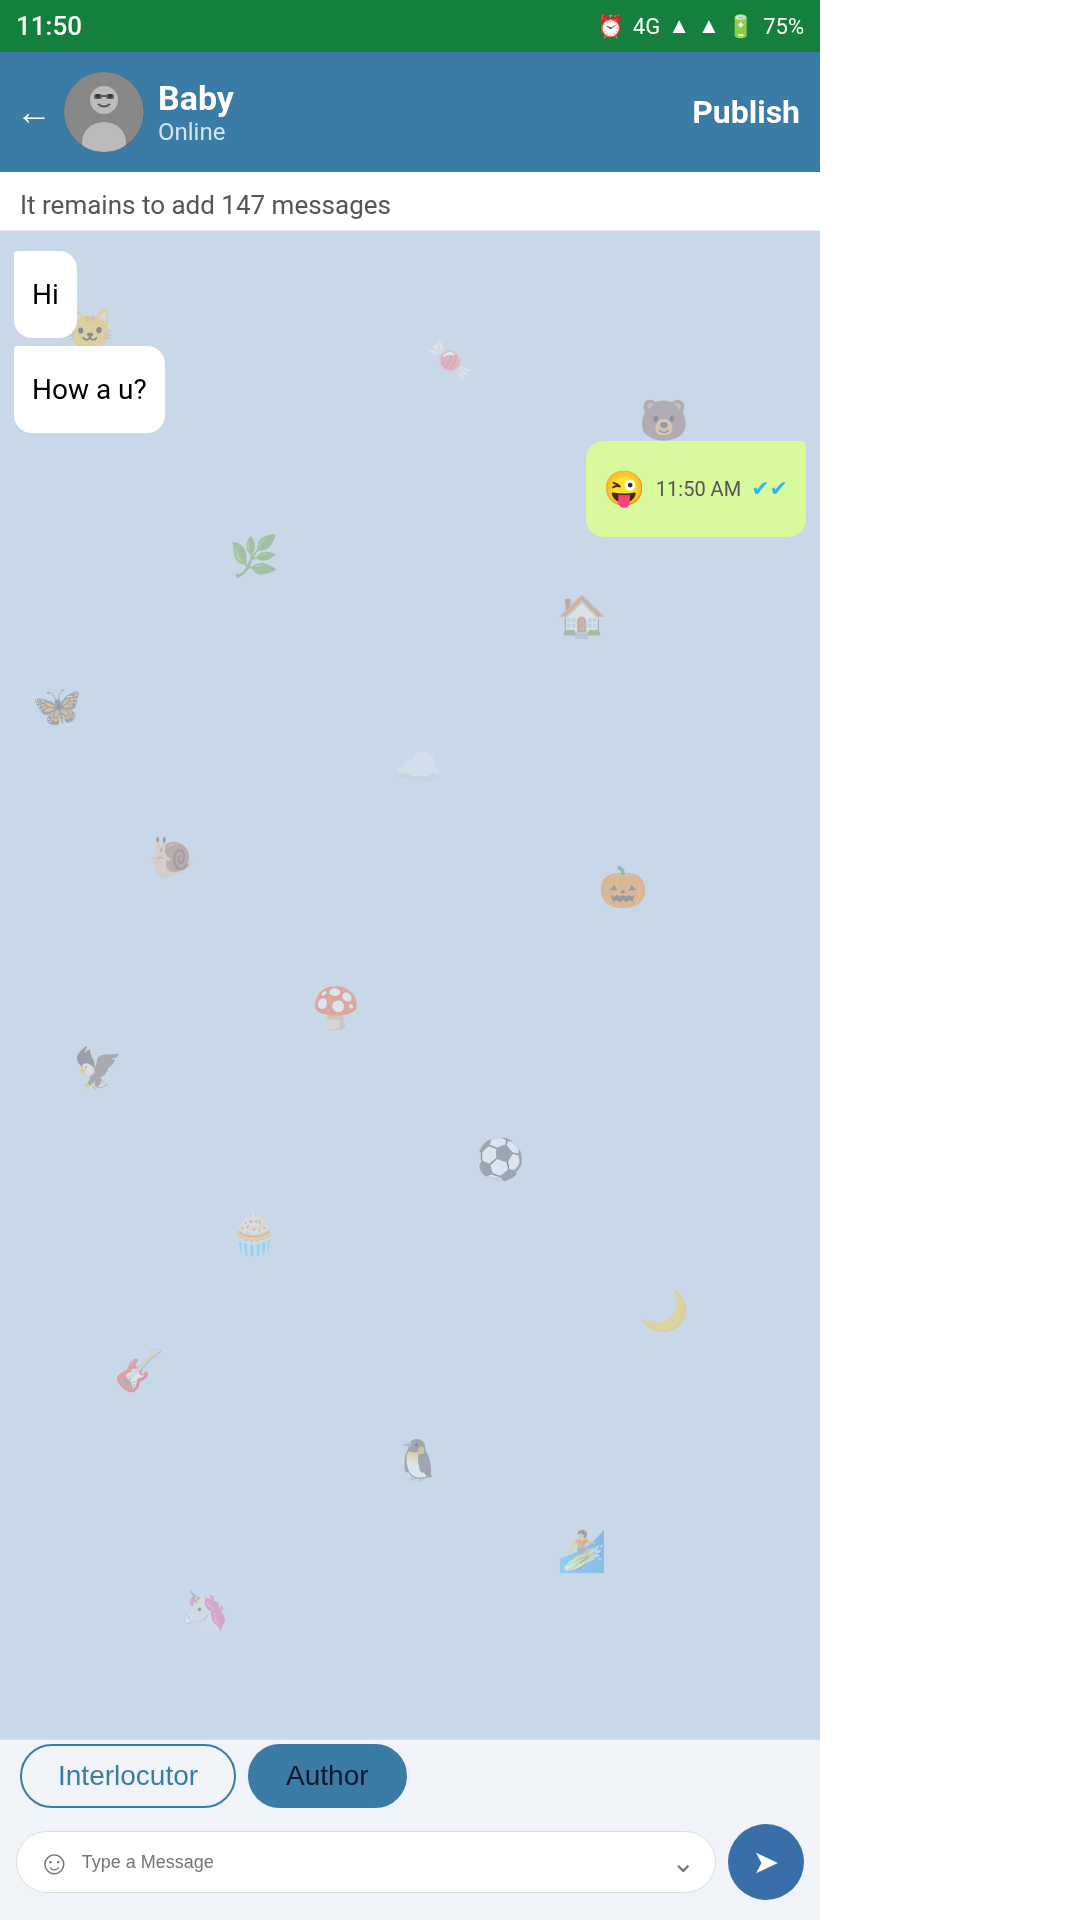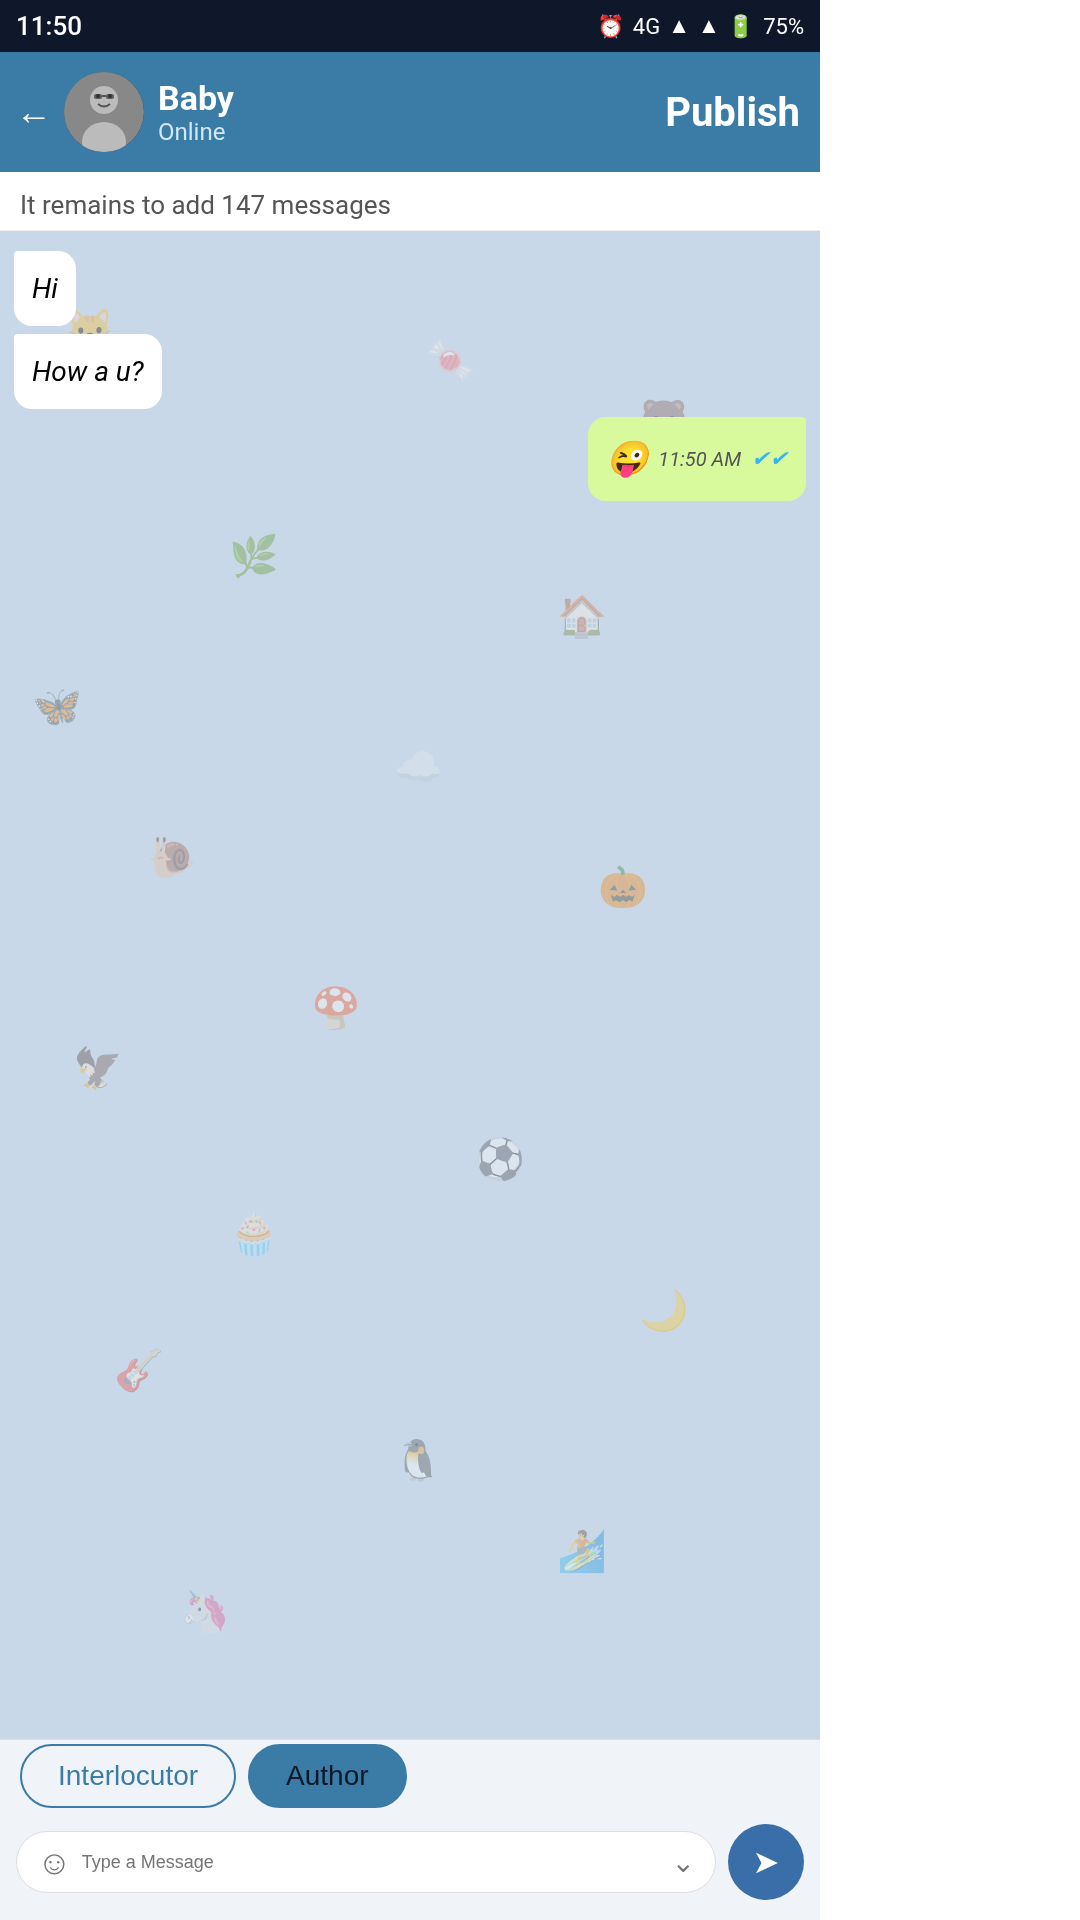--- a/index.html
+++ b/index.html
@@ -10,21 +10,21 @@
       min-height: 1920px;
       font-family: 'Roboto', Arial, sans-serif;
       background: #fff;
       display: flex;
       flex-direction: column;
       overflow: hidden;
     }
 
     
     .status-bar {
-      background: #0f172a;
+      background: #15803d;
       color: #fff;
       display: flex;
       justify-content: space-between;
       align-items: center;
       padding: 6px 16px;
       height: 52px;
       flex-shrink: 0;
     }
     .status-time {
       font-size: 26px;
@@ -85,21 +85,21 @@
       font-size: 34px;
       font-weight: bold;
       line-height: 1.2;
     }
     .header-status {
       color: #d0e8f5;
       font-size: 24px;
     }
     .publish-btn {
       color: #fff;
-      font-size: 40px;
+      font-size: 32px;
       font-weight: bold;
       cursor: pointer;
       margin-left: auto;
       padding: 8px 4px;
     }
 
     
     .notice-bar {
       background: #fff;
       padding: 18px 20px 10px 20px;
@@ -143,25 +143,24 @@
       position: relative;
       z-index: 1;
       padding: 20px 14px;
       display: flex;
       flex-direction: column;
       gap: 8px;
     }
 
     .msg-bubble {
       max-width: 65%;
-      padding: 18px 18px;
+      padding: 24px 18px;
       border-radius: 18px;
       font-size: 28px;
       line-height: 1.4;
-      font-style: italic;
     }
     .msg-incoming {
       background: #fff;
       align-self: flex-start;
       border-top-left-radius: 4px;
     }
     .msg-outgoing {
       background: #d9f99d;
       align-self: flex-end;
       border-top-right-radius: 4px;

